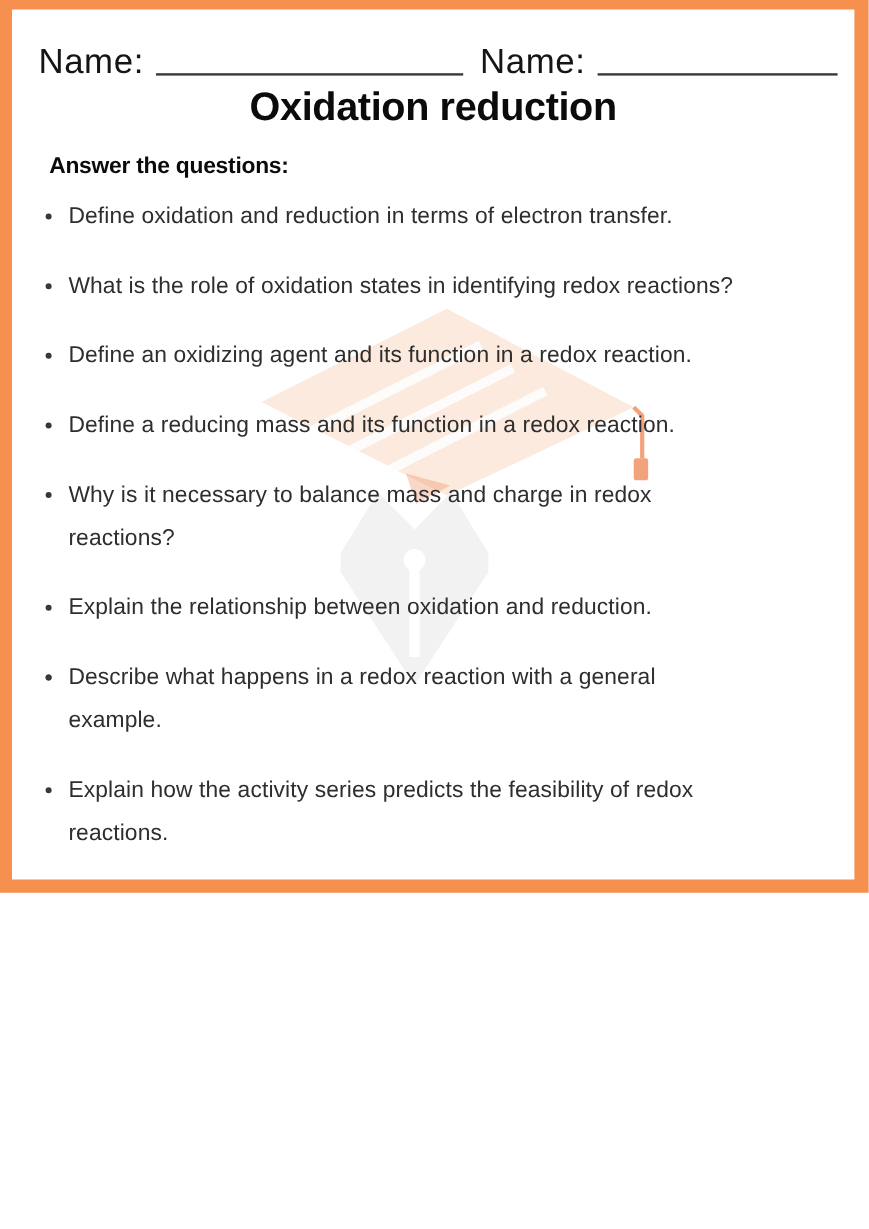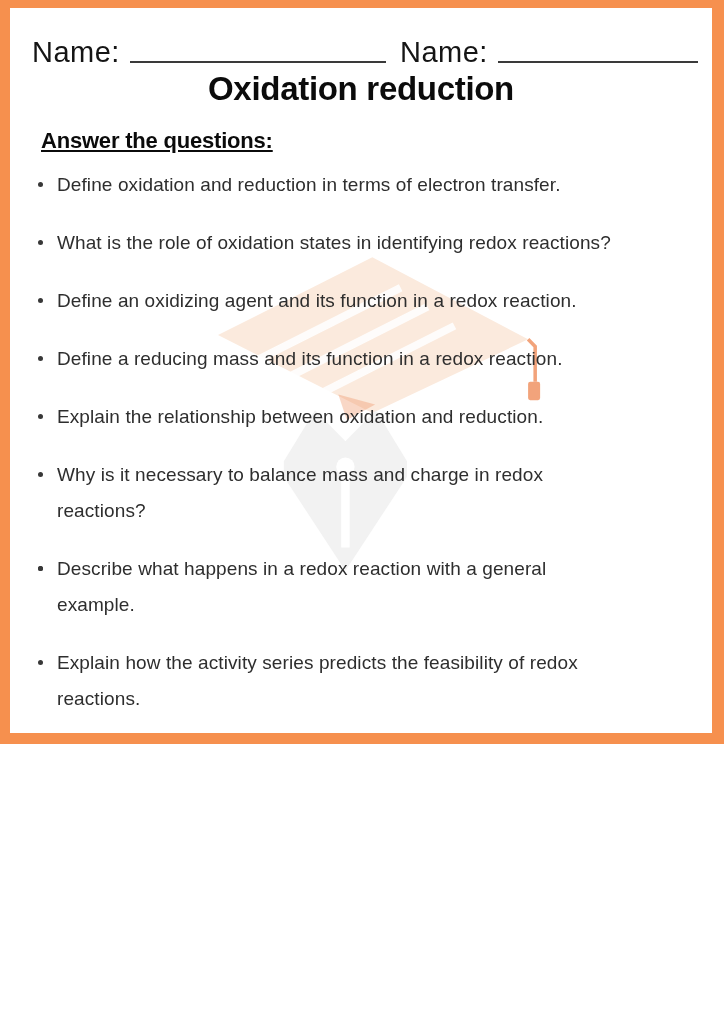--- a/index.html
+++ b/index.html
@@ -44,23 +44,23 @@
   }
   .name-line{flex:1.28;margin-left:10px;margin-right:14px;}
   .date-line{flex:1;margin-left:10px;}
   .worksheet-title{
     text-align:center;
     font-size:33px;font-weight:800;letter-spacing:-0.3px;
     color:var(--color-heading);
     margin-top:0;
   }
   .section-heading{
-    font-size:22px;font-weight:700;
+    font-size:19px;font-weight:700;
     color:var(--color-heading);
-    margin:20px 0 0 31px;letter-spacing:-0.2px;text-decoration:underline;
+    margin:20px 0 0 31px;letter-spacing:-0.2px;
   }
   .question-list{
     list-style:none;
     margin-top:13px;
     padding:0 22px 0 27px;
   }
   .question-item{
     position:relative;
     padding-left:20px;
     font-size:19px;
@@ -125,26 +125,26 @@
       <li class="question-item">
         <span class="bullet-dot"></span>
         <span class="question-text">Define an oxidizing agent and its function in a redox reaction.</span>
       </li>
       <li class="question-item">
         <span class="bullet-dot"></span>
         <span class="question-text">Define a reducing mass and its function in a redox reaction.</span>
       </li>
       <li class="question-item">
         <span class="bullet-dot"></span>
-        <span class="question-text">Explain the relationship between oxidation and reduction.</span>
+        <span class="question-text">Why is it necessary to balance mass and charge in redox
+reactions?</span>
       </li>
       <li class="question-item">
         <span class="bullet-dot"></span>
-        <span class="question-text">Why is it necessary to balance mass and charge in redox
-reactions?</span>
+        <span class="question-text">Explain the relationship between oxidation and reduction.</span>
       </li>
       <li class="question-item">
         <span class="bullet-dot"></span>
       </li>
       <li class="question-item">
         <span class="bullet-dot"></span>
         <span class="question-text">Describe what happens in a redox reaction with a general
 example.</span>
       </li>
       <li class="question-item">

